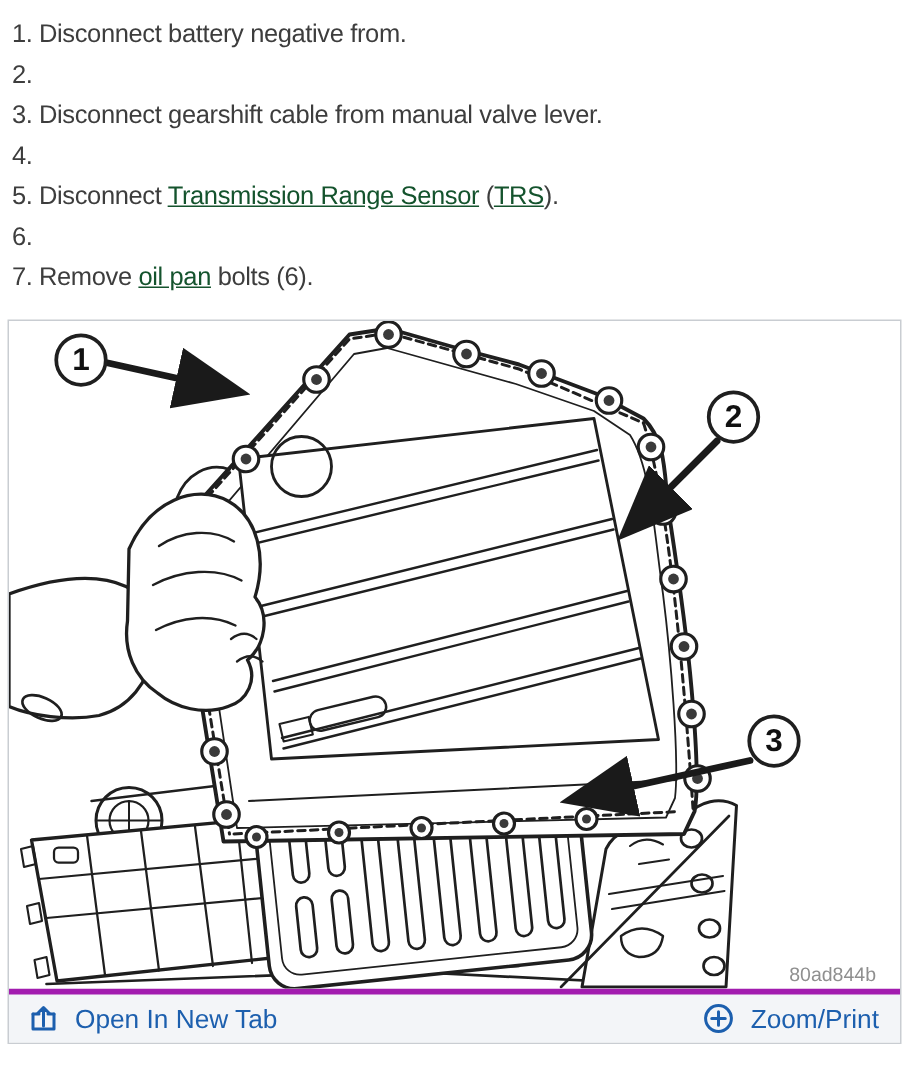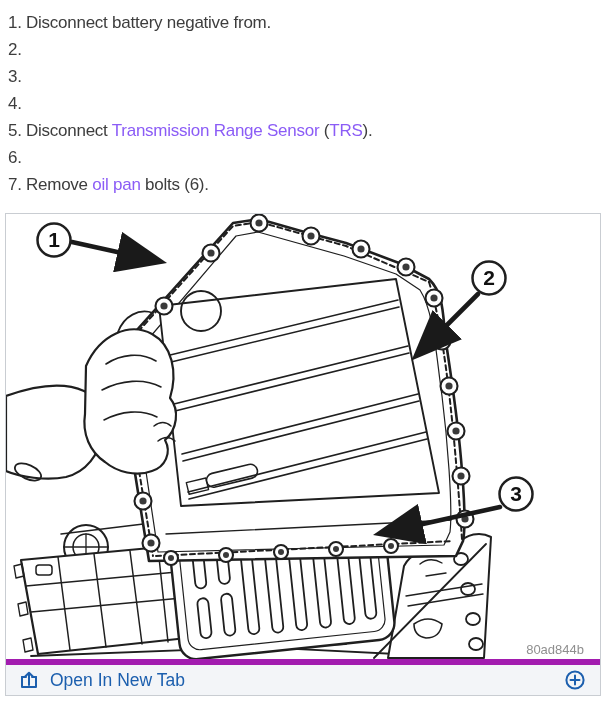--- a/index.html
+++ b/index.html
@@ -5,51 +5,52 @@
   html,body{margin:0;padding:0;background:#ffffff;}
   body{
     width:611px;height:716px;overflow:hidden;position:relative;
     font-family:"Liberation Sans",sans-serif;color:#3d3d3d;
   }
   
   .steps{padding:9px 0 0 8px;}
   .step{display:flex;line-height:27px;font-size:17px;letter-spacing:-0.25px;white-space:nowrap;}
   .step .num{width:18px;flex:0 0 auto;}
   .step .txt{flex:0 0 auto;}
-  .lnk{color:#8b5cf6;cursor:pointer;}
+  .lnk{color:#14532d;cursor:pointer;text-decoration:underline;}
   
   .figure{
     position:absolute;left:5px;top:213px;width:596px;height:483px;
     border:1px solid #c9cdd2;box-sizing:border-box;background:#fff;
   }
   .drawing{position:relative;width:100%;height:445px;background:#fff;}
   .drawing svg{display:block;}
   
   .figbar{
-    height:36px;background:#f3f5f8;border-top:6px solid #a21caf;
+    height:36px;background:#f3f5f8;border-top:4px solid #a21caf;
     display:flex;align-items:center;justify-content:space-between;
     padding:0 14px 0 12px;box-sizing:border-box;
   }
   .bar-link{display:flex;align-items:center;gap:10px;color:#1c5fae;font-size:17.5px;cursor:pointer;}
   .bar-link svg{display:block;}
   line,path,rect,circle,ellipse{vector-effect:non-scaling-stroke;}
 </style>
 </head>
 <body>
 
 <div class="steps">
     <div class="step">
       <span class="num">1.</span>
       <span class="txt"><span>Disconnect battery negative from.</span></span>
     </div>
     <div class="step">
       <span class="num">2.</span>
     </div>
     <div class="step">
       <span class="num">3.</span>
+      <span class="txt"><span>Disconnect gearshift cable from manual valve lever.</span></span>
     </div>
     <div class="step">
       <span class="num">4.</span>
     </div>
     <div class="step">
       <span class="num">5.</span>
       <span class="txt"><span>Disconnect </span><span class="lnk">Transmission Range Sensor</span><span> (</span><span class="lnk">TRS</span><span>).</span></span>
     </div>
     <div class="step">
       <span class="num">6.</span>
@@ -229,15 +230,16 @@
     </div>
     <div class="bar-link">
       <span>
         <svg width="22" height="22" viewBox="0 0 22 22">
           <g fill="none" stroke="#1c5fae" stroke-width="2" stroke-linecap="round">
             <circle cx="11" cy="11" r="8.6"></circle>
             <path d="M11,6.5 L11,15.5 M6.5,11 L15.5,11"></path>
           </g>
         </svg>
       </span>
+      <span>Zoom/Print</span>
     </div>
   </div>
 </div>
 
 </body></html>

